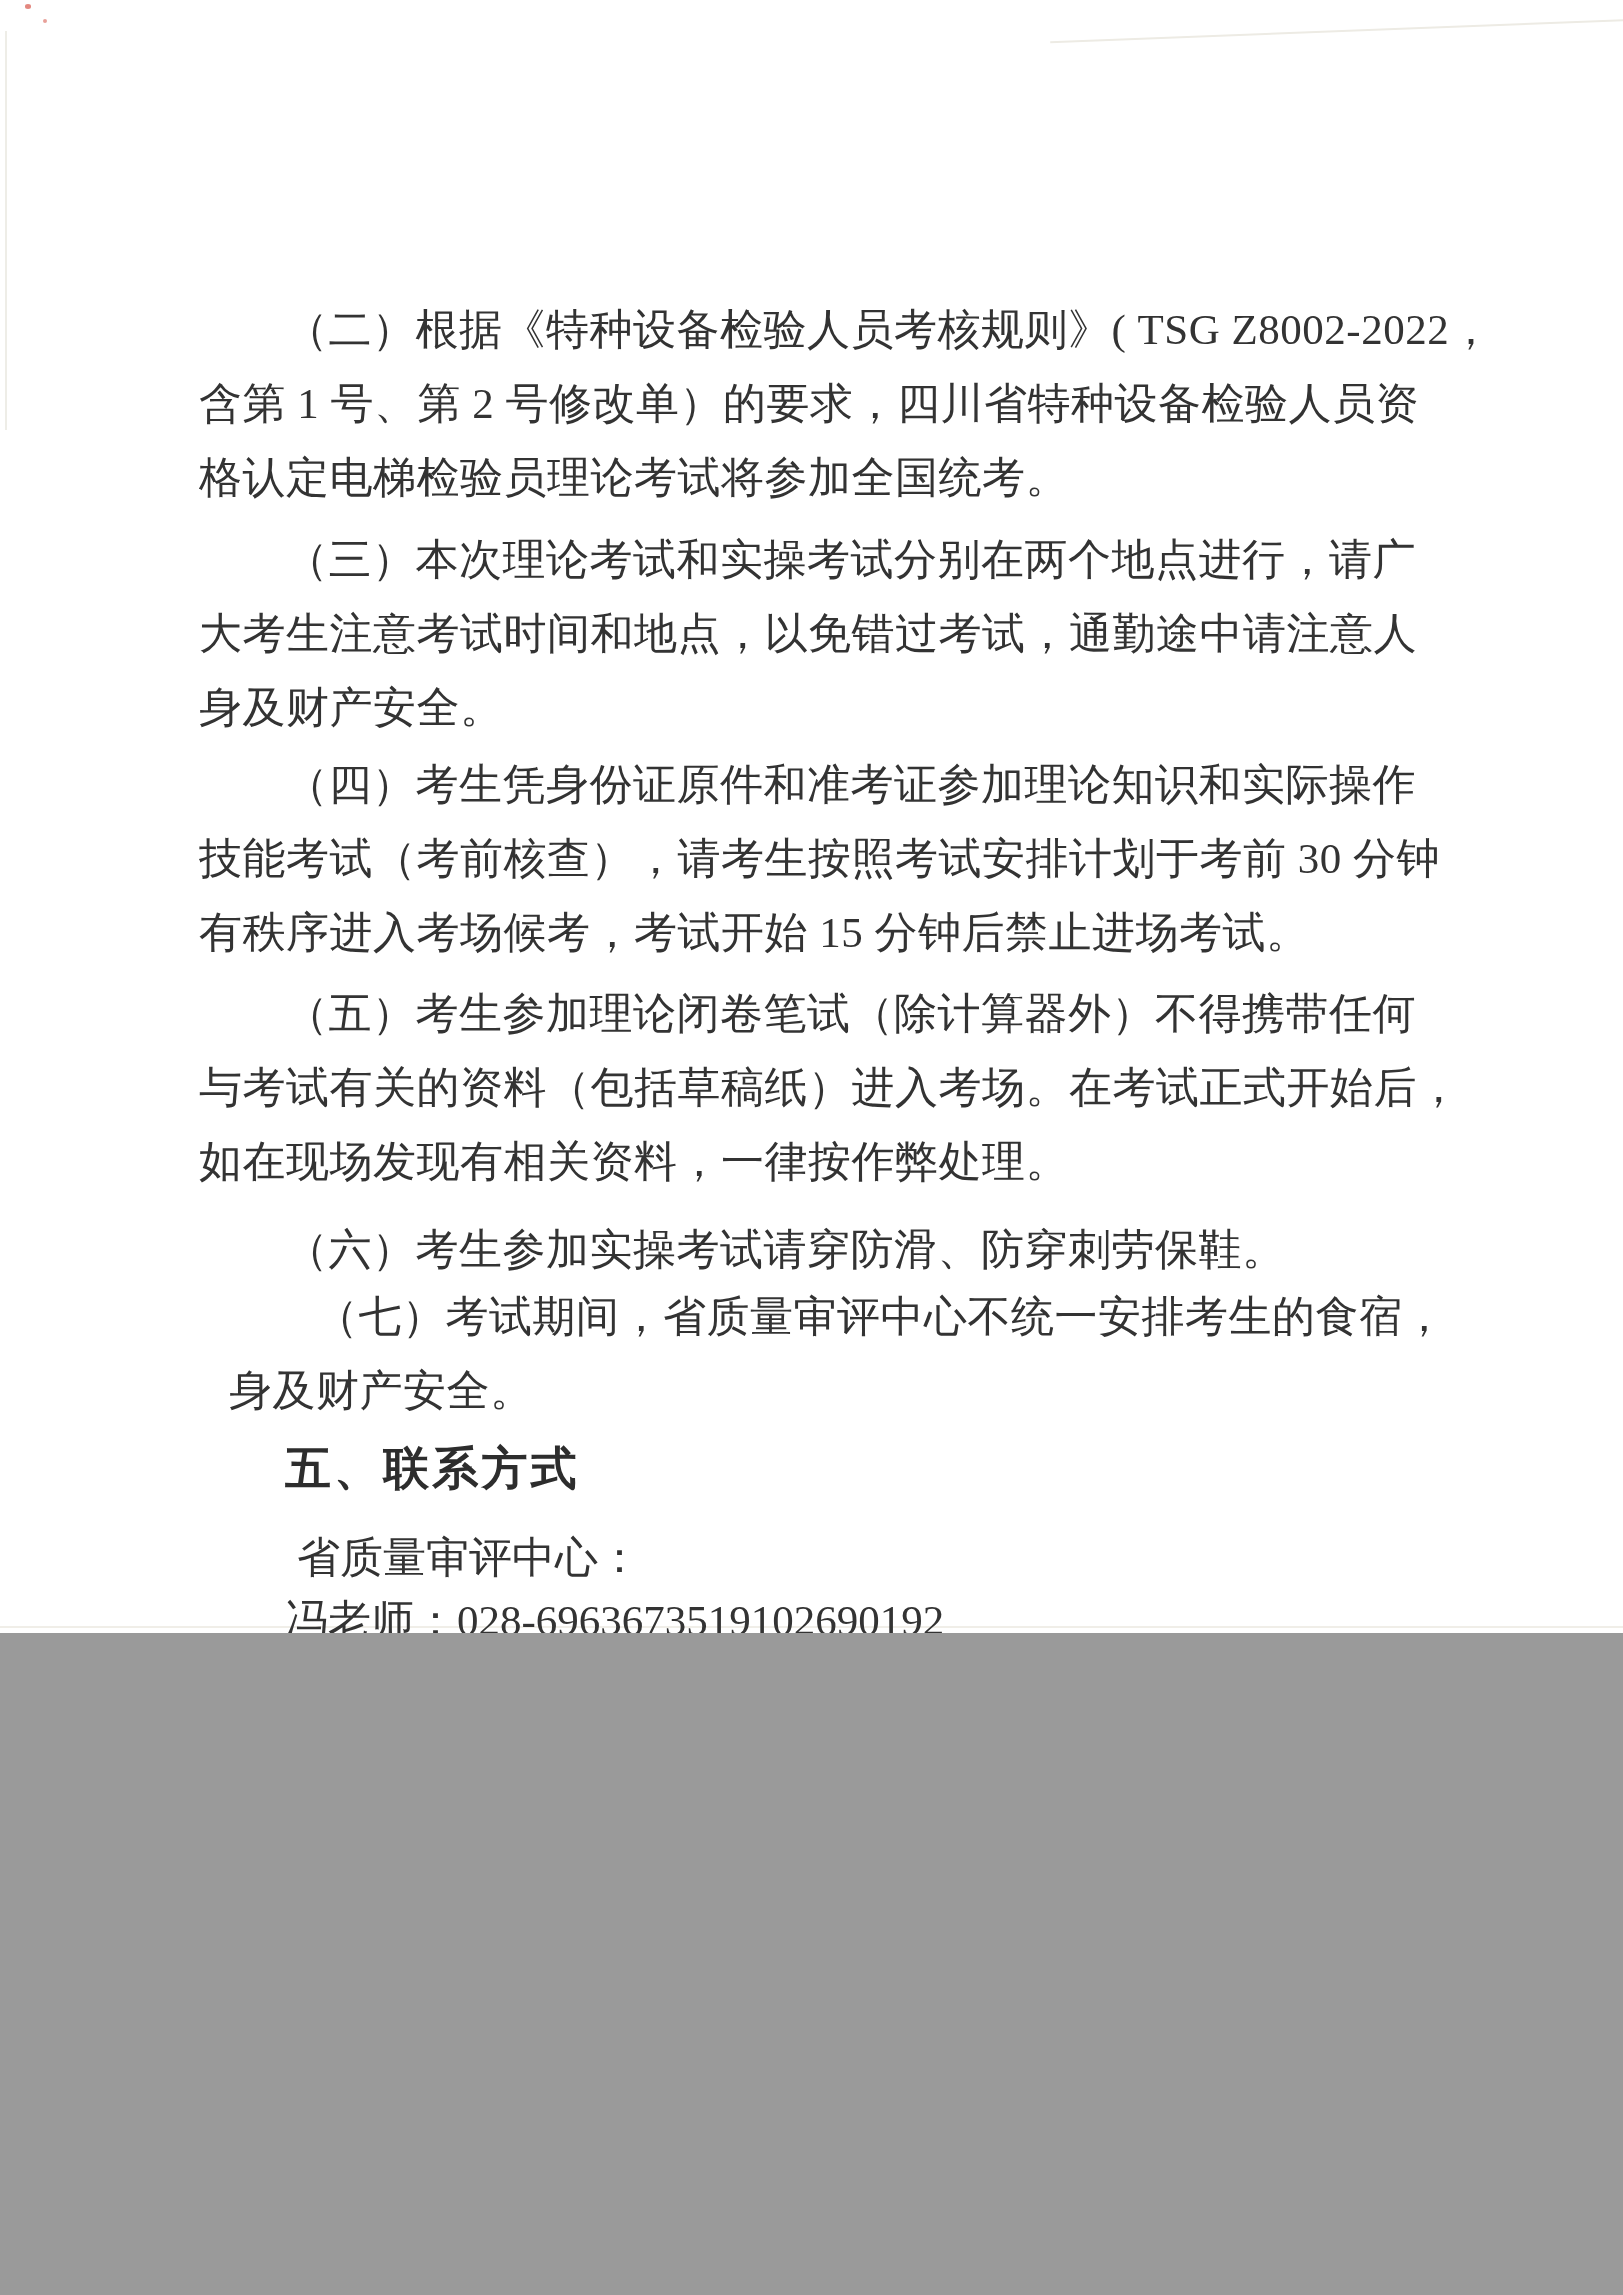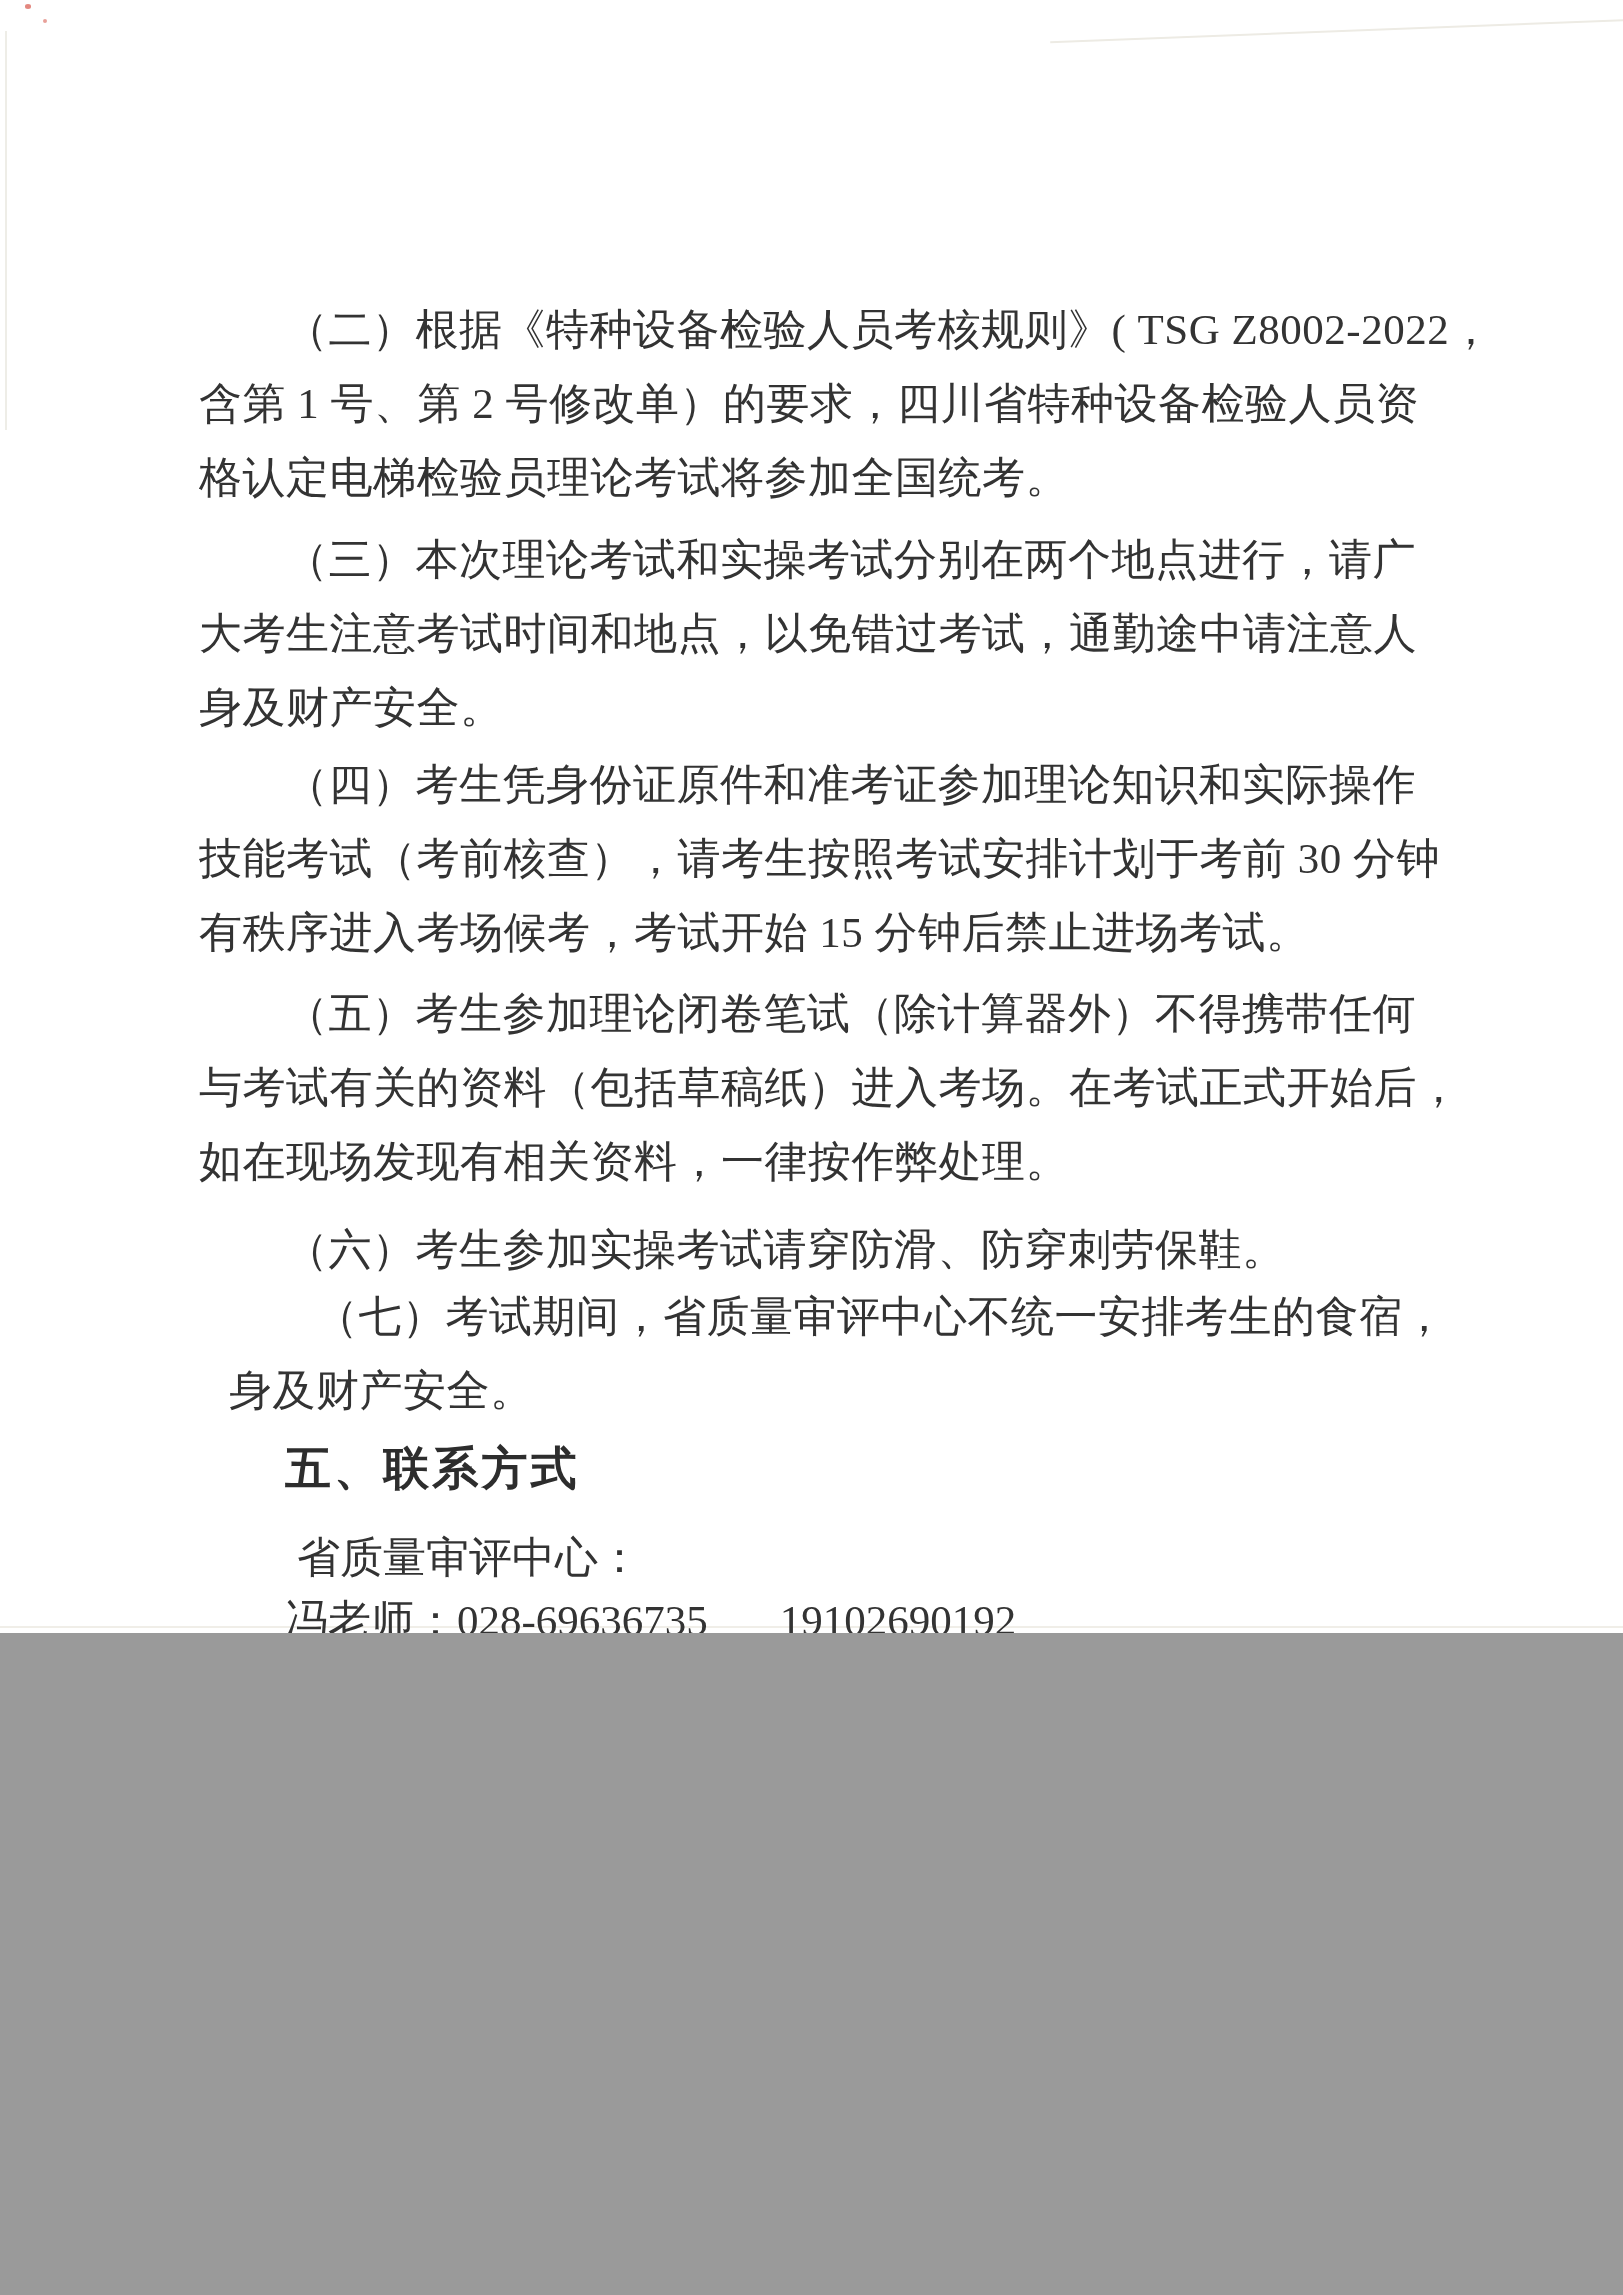--- a/index.html
+++ b/index.html
@@ -31,21 +31,21 @@
   .line{display:block;height:74px;line-height:74px;font-size:43px;letter-spacing:0.5px;white-space:nowrap;}
   .line.indent{text-indent:86px;}
   
   .section-heading{
     position:absolute;left:285px;top:1438px;margin:0;z-index:2;
     font-family:"Liberation Sans","DejaVu Sans",sans-serif;
     font-size:46px;font-weight:700;letter-spacing:3.1px;color:#2d2d2d;white-space:nowrap;
   }
   .contact-org{position:absolute;left:285px;top:1509px;margin:12px;z-index:2;font-size:43px;line-height:74px;white-space:nowrap;}
   .contact-phone{position:absolute;left:285px;top:1584px;margin:0;z-index:2;font-size:43px;line-height:74px;white-space:nowrap;}
-  .contact-phone .mobile{margin-left:72px;}
+  .contact-phone .mobile{}
   
   .signature-org{position:absolute;left:702px;top:1837px;margin:0;z-index:3;font-size:45px;letter-spacing:3.1px;color:#2e2e2e;white-space:nowrap;}
   .signature-date{position:absolute;left:761px;top:1917px;margin:0;z-index:3;font-size:44px;letter-spacing:2px;color:#2e2e2e;white-space:nowrap;font-weight:bold;}
   .page-number{position:absolute;left:1225px;top:2089px;margin:0;z-index:2;font-size:33px;letter-spacing:9.2px;color:#4a4a4a;white-space:nowrap;}
   
   .seal-svg{position:absolute;left:748px;top:1693px;width:344px;height:344px;z-index:1;opacity:.9;}
   .seal-ring{fill:none;stroke:#dc4437;stroke-width:20px;stroke-dasharray:260 6 330 5 210 7 290 6 240 5 300 7;opacity:.92;}
   .seal-star{fill:#dc4437;opacity:.94;}
   .seal-arc{font-family:"Liberation Serif","DejaVu Serif",serif;font-size:92px;font-weight:600;letter-spacing:20px;fill:#dc4437;opacity:.92;}
   .seal-serial{font-family:"Liberation Sans","DejaVu Sans",sans-serif;font-size:42px;letter-spacing:14px;fill:#dc4437;opacity:.88;}

